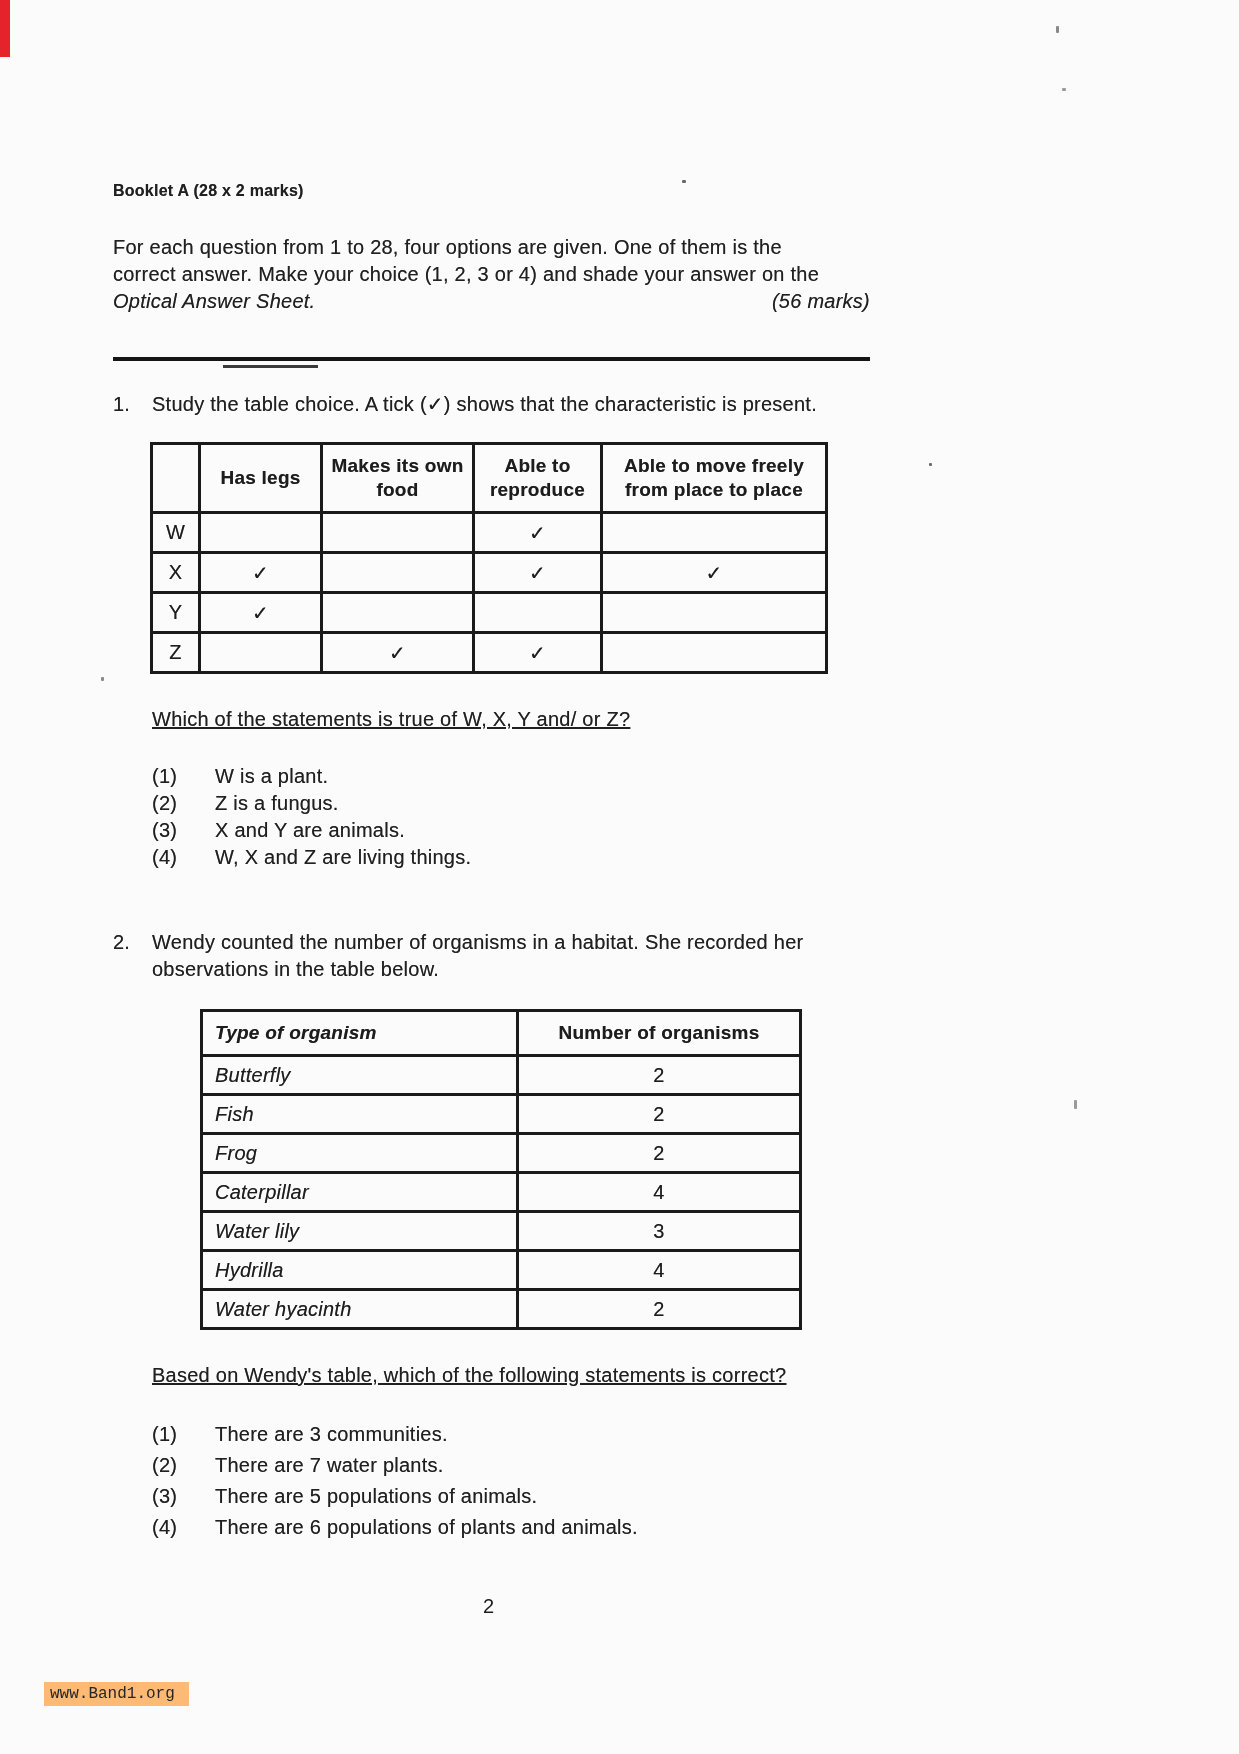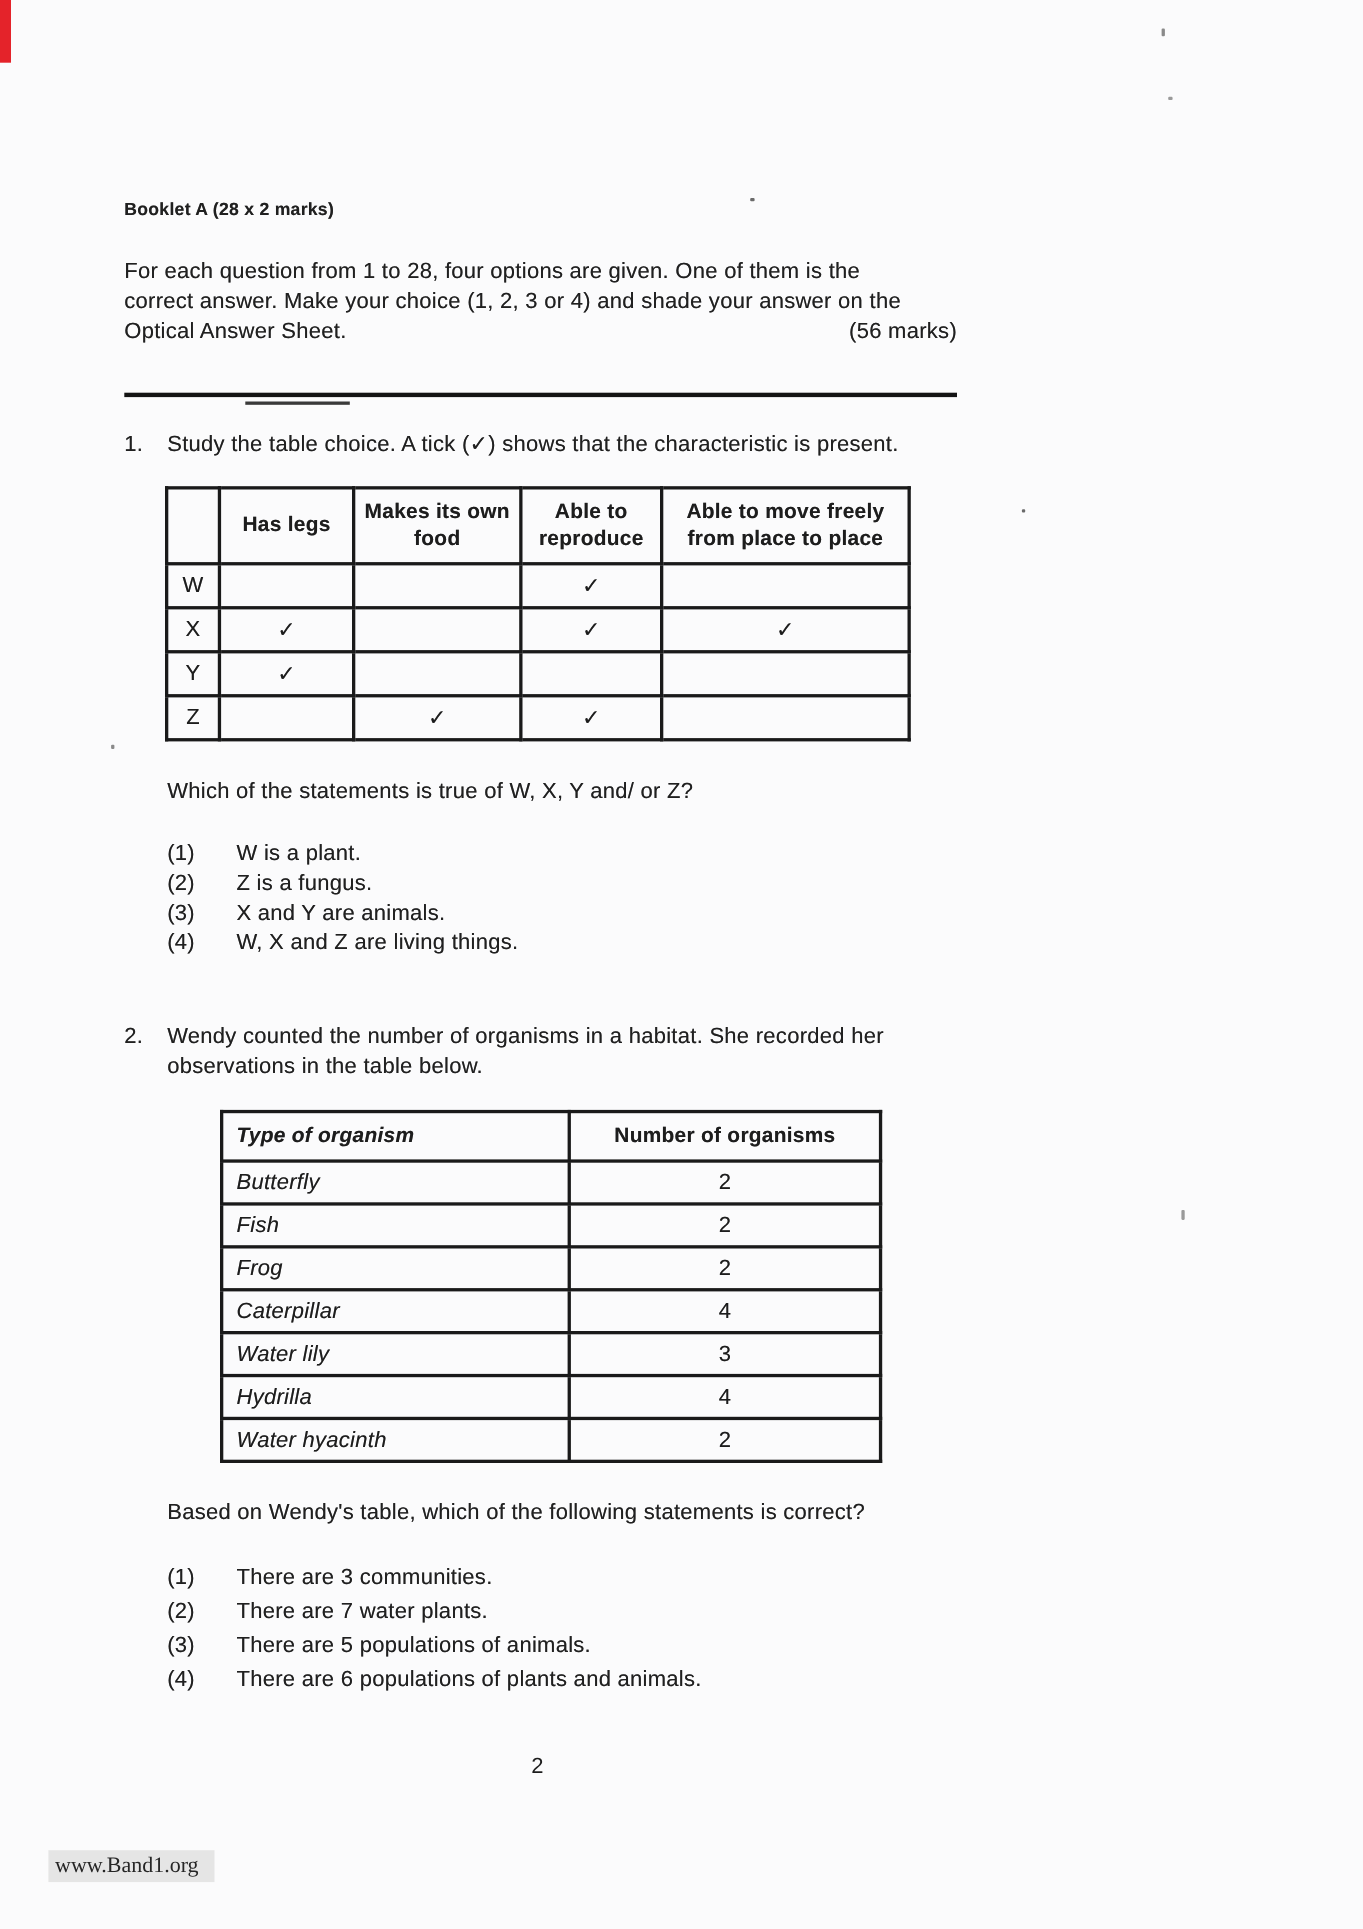--- a/index.html
+++ b/index.html
@@ -18,57 +18,57 @@
   .s2{left:1056px;top:26px;width:3px;height:7px;background:#8a8a8a;}
   .s3{left:1062px;top:88px;width:4px;height:3px;background:#9a9a9a;}
   .s4{left:929px;top:463px;width:3px;height:3px;}
   .s5{left:1074px;top:1100px;width:3px;height:9px;background:#9a9a9a;}
   .s6{left:101px;top:677px;width:3px;height:4px;background:#8a8a8a;}
 
   .content{position:absolute;left:113px;top:178px;width:757px;
     text-shadow:0 0 0.6px rgba(25,25,25,.55);letter-spacing:.25px;}
   .title{font-size:16px;font-weight:bold;margin:0;line-height:26px;}
   .instructions{margin-top:30px;font-size:20px;line-height:27px;}
-  .line3{display:flex;justify-content:space-between;}
+  .line3{display:flex;justify-content:space-between;font-style:italic;}
   .rule{margin-top:42px;height:4px;background:#141414;position:relative;}
   .rule-frag{position:absolute;left:110px;top:8px;width:95px;height:3px;background:#3a3a3a;}
 
   .qline{display:flex;font-size:20px;line-height:27px;}
   .q1 .qline{margin-top:30px;}
   .qnum{width:39px;flex:none;}
   .qtext{flex:1;}
 
   table{border-collapse:collapse;table-layout:fixed;}
   th,td{border:3px solid #1a1a1a;font-size:19px;color:#1d1d1d;}
   .t1{margin:24px 0 0 37px;width:675px;border-radius:10px;}
   .t1 thead th{font-weight:bold;height:62px;vertical-align:middle;text-align:center;padding:2px 8px;line-height:24px;}
   .t1 tbody th{font-weight:normal;text-align:center;font-size:20px;}
   .t1 tbody tr{height:40px;}
   .t1 td{text-align:center;font-size:20px;}
-  .qask{margin:32px 0 0 39px;font-size:20px;line-height:27px;}
+  .qask{margin:32px 0 0 39px;font-size:20px;line-height:27px;text-decoration:underline;}
   .options{margin:30px 0 0 39px;font-size:20px;}
   .opt{display:flex;}
   .q1 .opt{line-height:27px;}
   .q2 .opt{line-height:31px;}
   .onum{width:63px;flex:none;}
 
   .q2{margin-top:58px;}
   .prompt2{flex:1;}
   .t2{margin:26px 0 0 87px;width:578px;}
   .t2 th,.t2 td{height:34px;vertical-align:middle;}
   .t2 thead th{font-weight:bold;height:40px;}
   .t2 .c-org{width:300px;text-align:left;padding-left:12px;font-style:italic;}
   .t2 .c-num{width:278px;text-align:center;}
   .t2 td.c-org{font-size:20px;}
   .t2 td.c-num{font-size:20px;}
 
   .pagenum{position:absolute;left:483px;top:1595px;font-size:20px;color:#1c1c1c;}
   .footer{position:absolute;left:44px;top:1682px;
-    font-family:Liberation Serif, serif;font-size:20px;color:#262626;
-    background:#e5e5e5;padding:3px 14px 3px 6px;}
+    font-family:Liberation Mono, monospace;font-size:16px;color:#262626;
+    background:#fdba74;padding:3px 14px 3px 6px;}
 </style>
 </head>
 <body>
 
 <div class="page">
   <div class="red-mark"></div>
   <div class="speck s1"></div>
   <div class="speck s2"></div>
   <div class="speck s3"></div>
   <div class="speck s4"></div>

